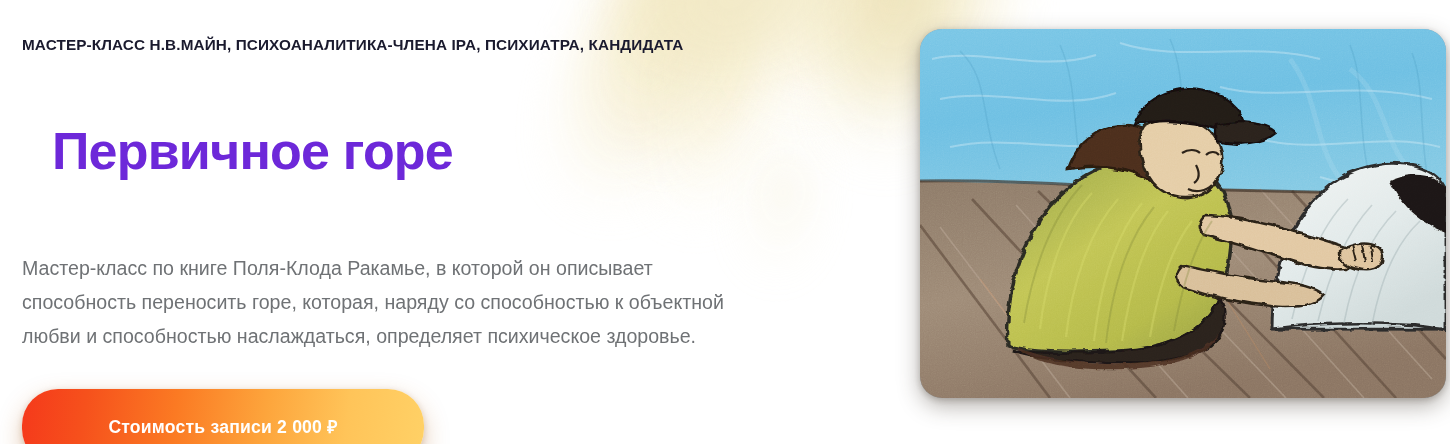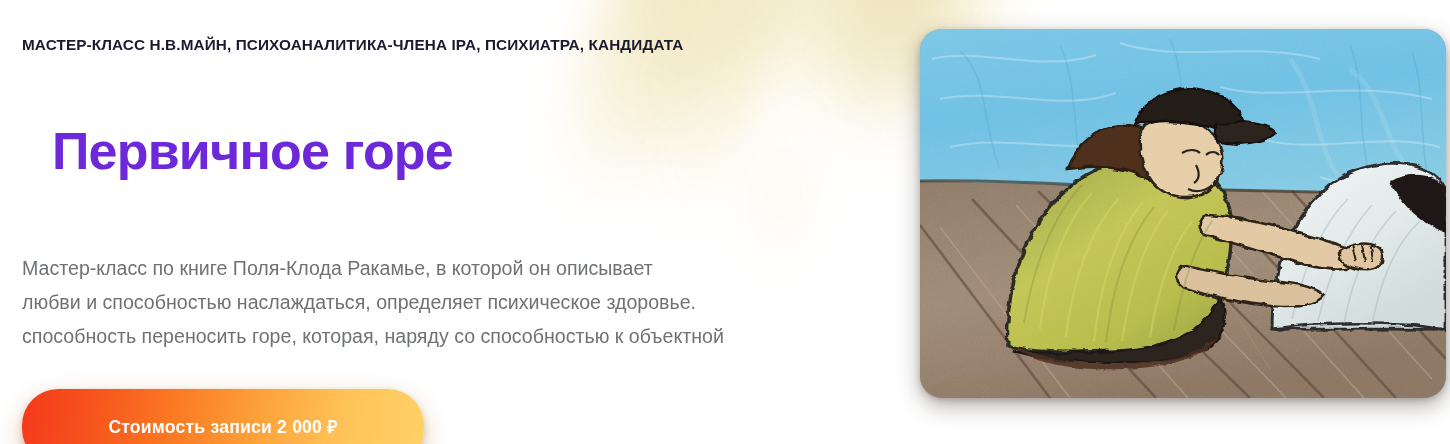--- a/index.html
+++ b/index.html
@@ -184,22 +184,22 @@
 <div id="content">
 
   <div id="eyebrow">
     <span class="line">МАСТЕР-КЛАСС Н.В.МАЙН, ПСИХОАНАЛИТИКА-ЧЛЕНА IPA, ПСИХИАТРА, КАНДИДАТА</span>
   </div>
 
   <h1 id="headline">Первичное горе</h1>
 
   <div id="lead">
     <span class="line">Мастер-класс по книге Поля-Клода Ракамье, в которой он описывает</span>
+    <span class="line">способность переносить горе, которая, наряду со способностью к объектной</span>
     <span class="line">любви и способностью наслаждаться, определяет психическое здоровье.</span>
-    <span class="line">способность переносить горе, которая, наряду со способностью к объектной</span>
   </div>
 </div>
 
 <button id="cta">Стоимость записи 2 000 ₽</button>
 
 <div id="artwork">
   <svg viewBox="0 0 526 369" preserveAspectRatio="none" role="img">
     <defs>
       <linearGradient id="skyG" x1="0" y1="0" x2="0.3" y2="1">
         <stop offset="0%" stop-color="#79c6e6"></stop>

